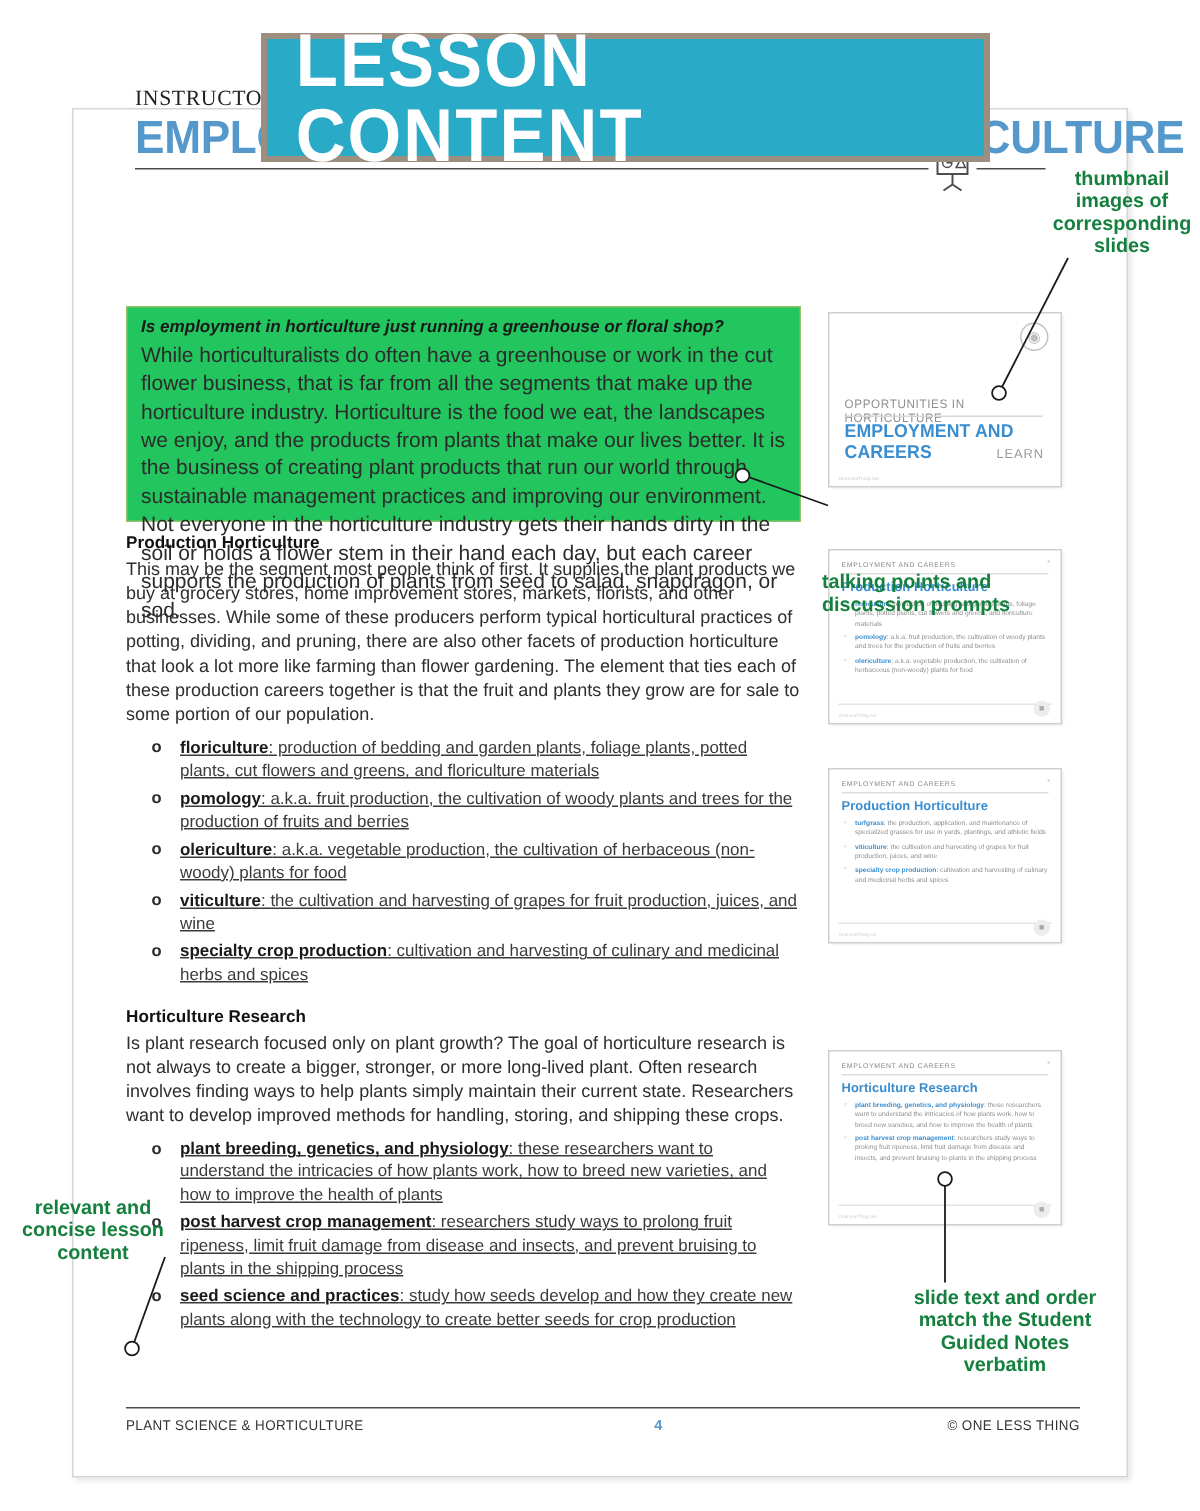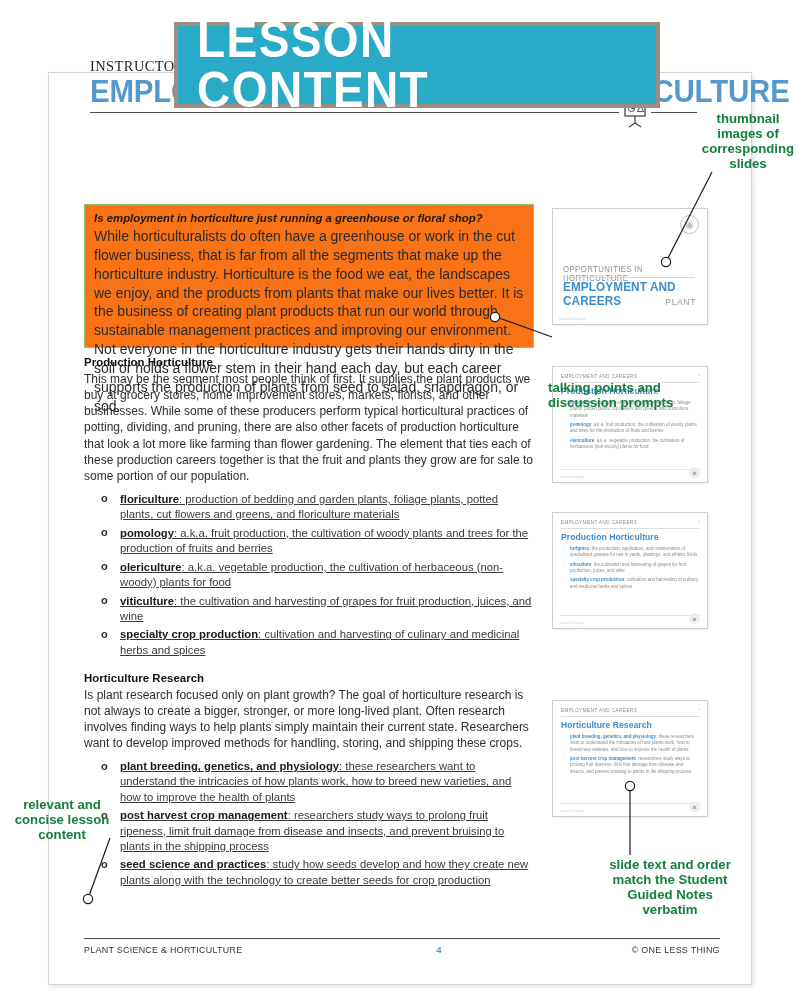--- a/index.html
+++ b/index.html
@@ -68,21 +68,21 @@
   .easel {
     position: absolute; left: 529px; top: -12px;
     width: 32px; height: 30px; background: #fff;
   }
 
   
   .intro-box {
     position: absolute; left: 84px; top: 204px;
     width: 450px; height: 144px;
     border: 1.5px solid #8cc56b;
-    background: #f97316;
+    background: #22c55e;
     padding: 6px 9px 4px 9px;
   }
   .intro-q {
     font-family: "Liberation Sans", sans-serif;
     font-style: italic; font-weight: bold;
     font-size: 11.4px; color: #1a1a1a;
     line-height: 1.32; margin-bottom: 1px;
   }
   .intro-body {
     font-family: "Liberation Sans", sans-serif;
@@ -297,21 +297,21 @@
     </div>
 
   </div>
 
   <div class="thumb t1">
     <div class="ts-inner">
       <div class="ts-logo">◉</div>
       <div class="ts-over">OPPORTUNITIES IN HORTICULTURE</div>
       <div class="ts-rule"></div>
       <div class="ts-main">EMPLOYMENT AND CAREERS</div>
-      <div class="ts-learn">PLANT</div>
+      <div class="ts-learn">LEARN</div>
       <div class="ts-foot">OneLessThing.net</div>
     </div>
   </div>
 
   <div class="thumb t2">
     <div class="cs-inner">
       <div class="cs-dot">•</div>
       <div class="cs-eyebrow">EMPLOYMENT AND CAREERS</div>
       <div class="cs-rule"></div>
       <div class="cs-title">Production Horticulture</div>

